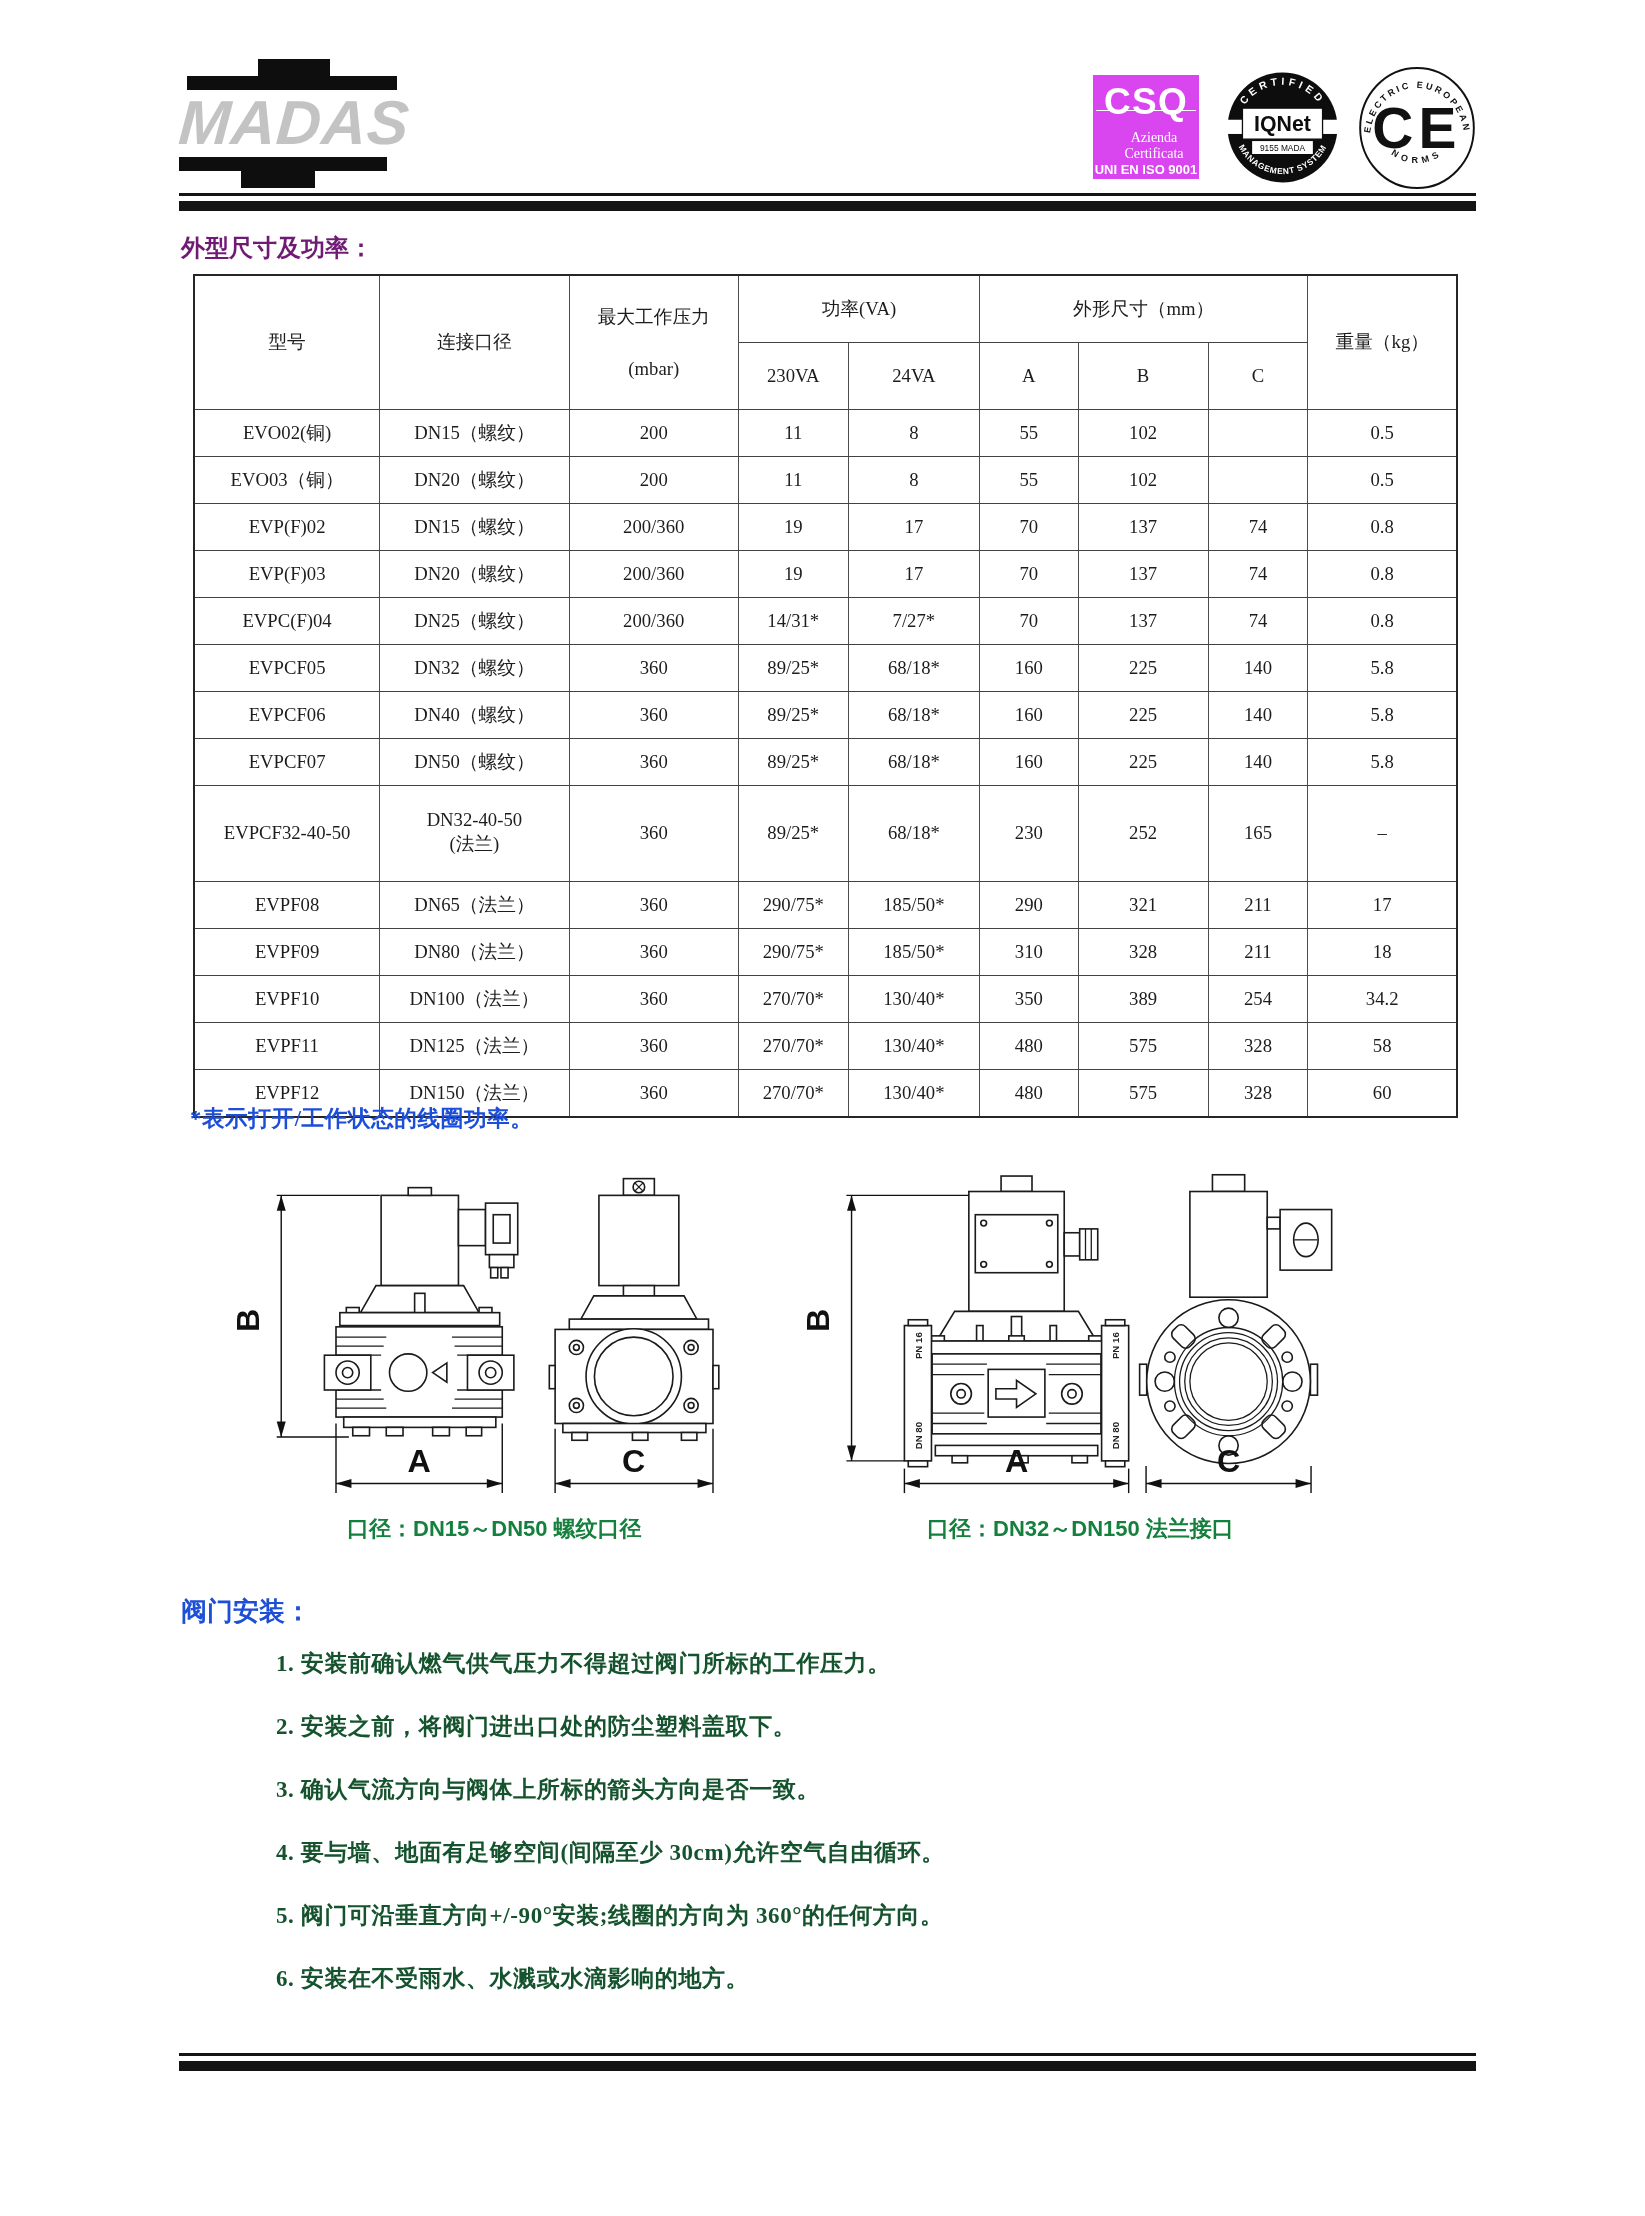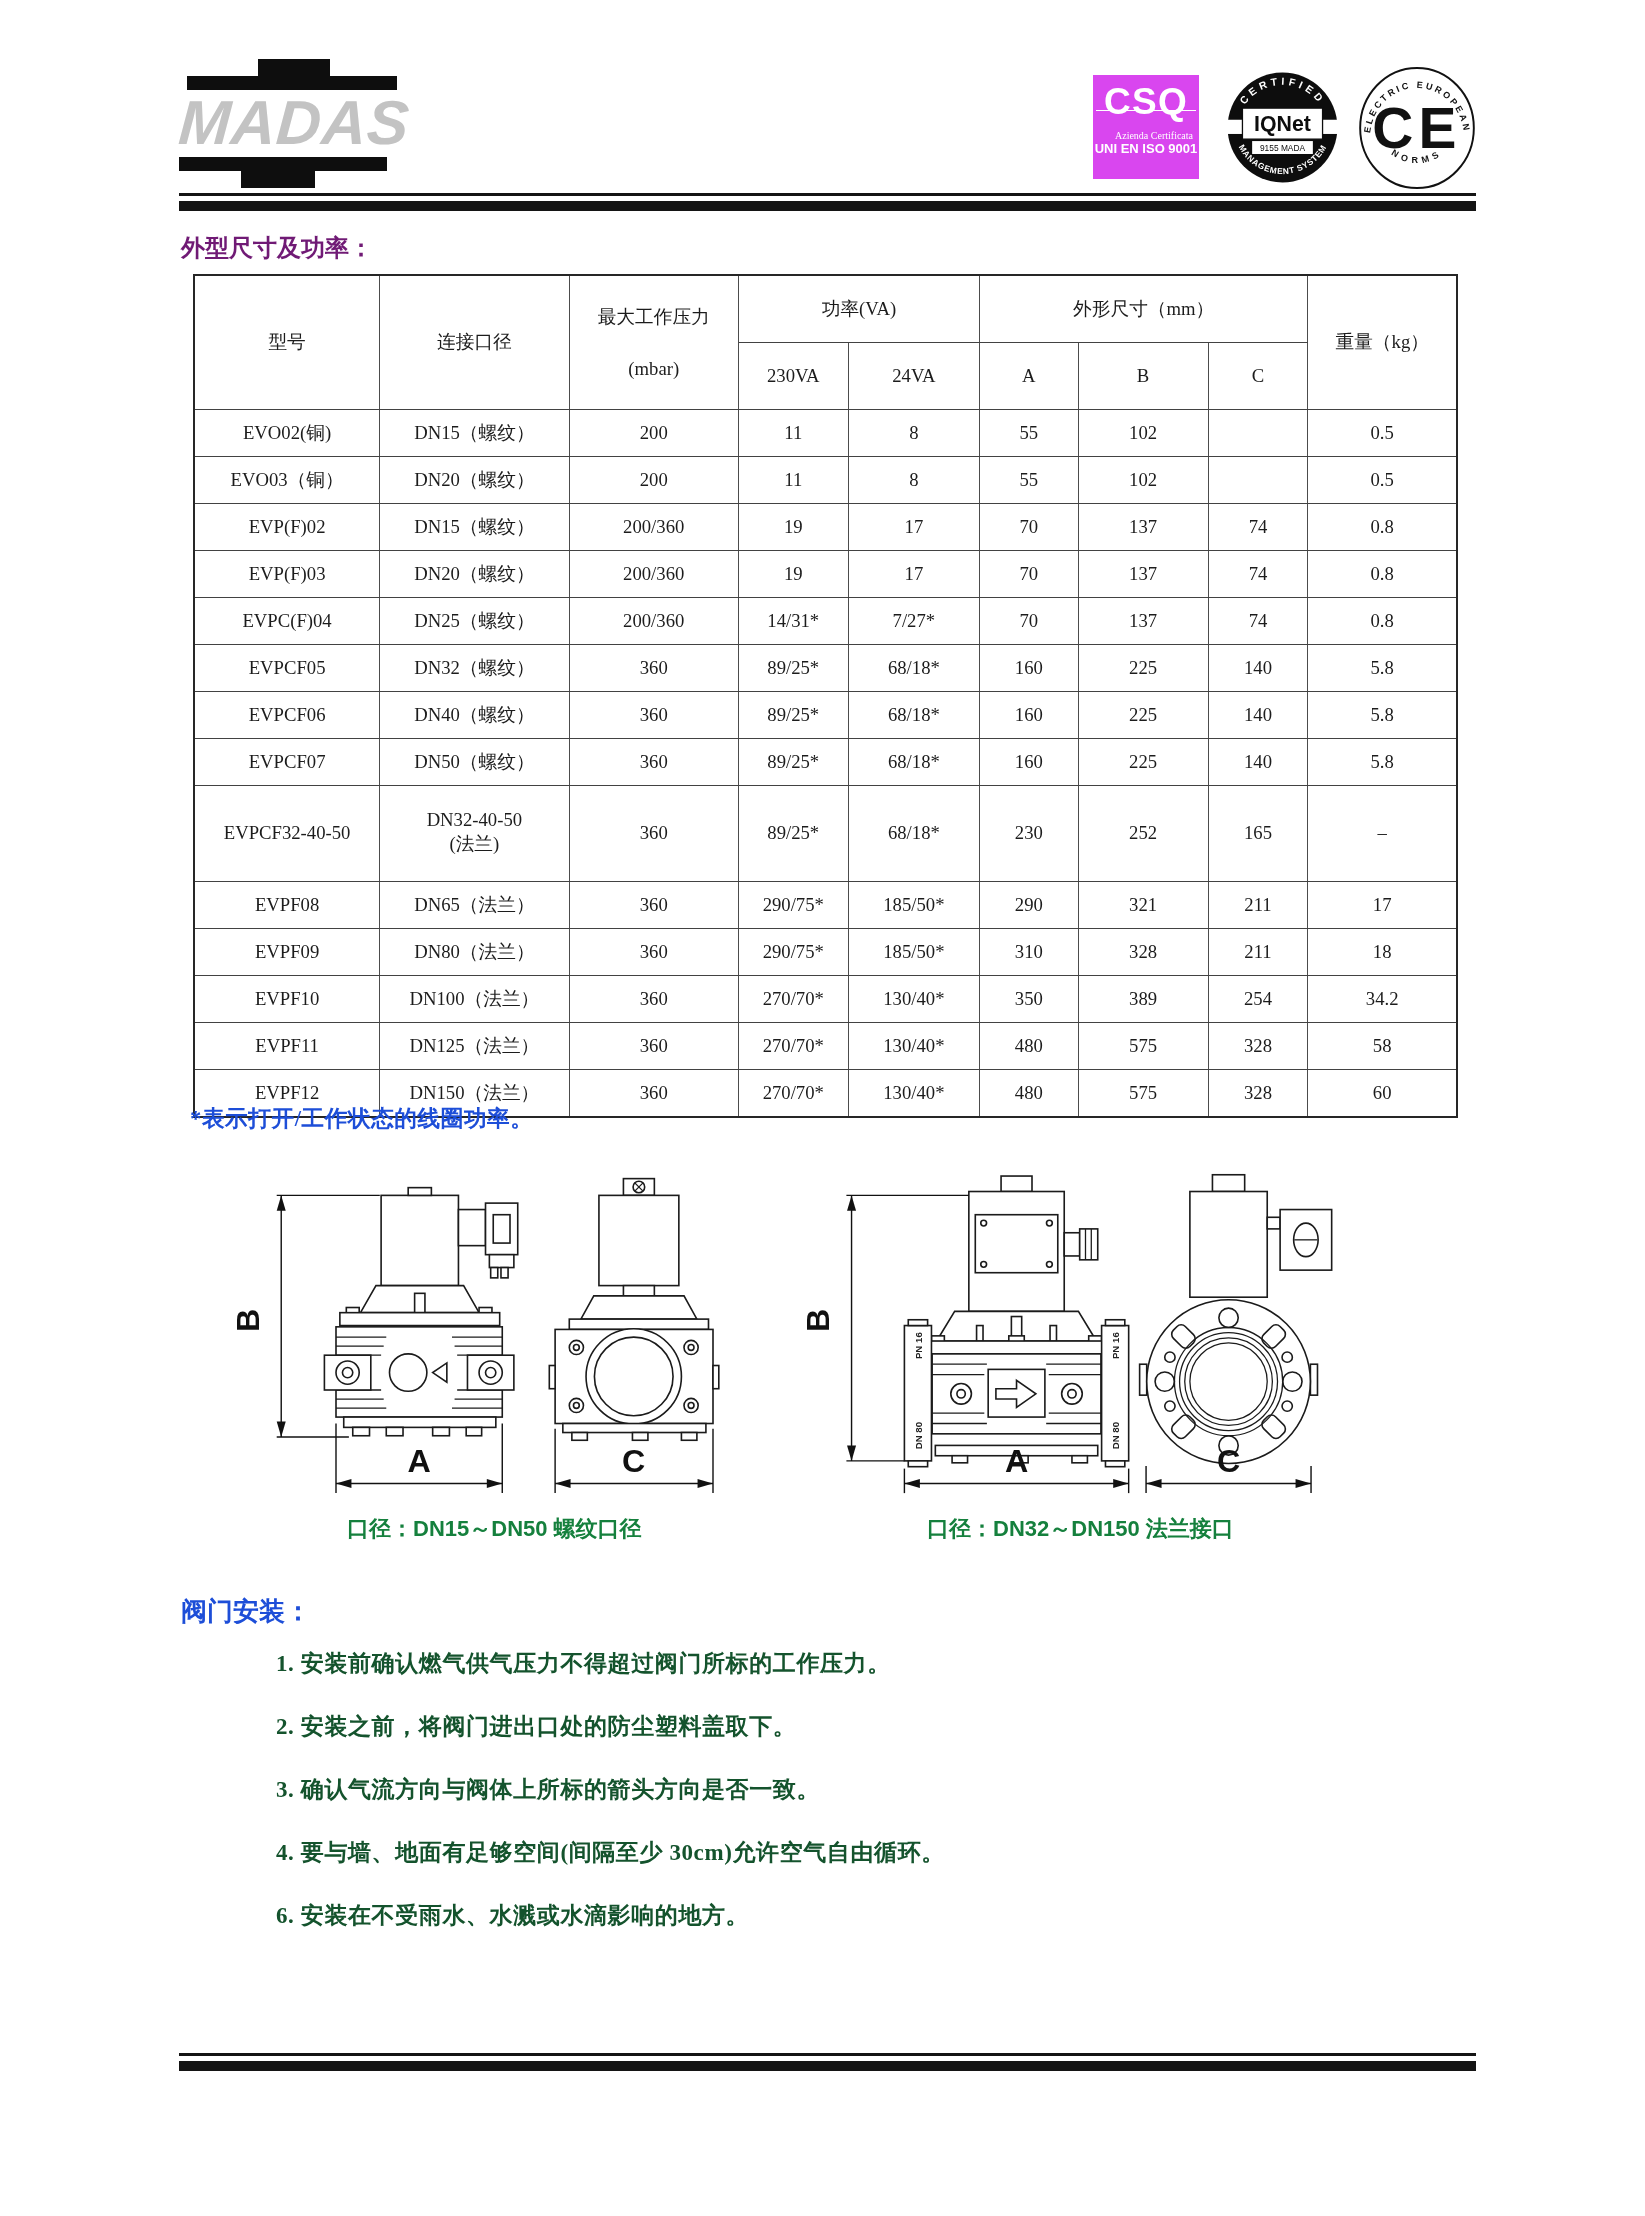--- a/index.html
+++ b/index.html
@@ -15,21 +15,21 @@
   .mbar-bs{left:62px;top:112px;width:74px;height:17px;}
   .madas-word{position:absolute;left:0;top:28px;width:222px;text-align:center;
       font-family:"Liberation Sans","DejaVu Sans",sans-serif;font-weight:900;font-style:italic;
       font-size:62px;letter-spacing:0.6px;color:#c3c3c3;transform:skewX(-4deg);}
 
   .csq{position:absolute;left:1093px;top:75px;width:106px;height:104px;background:#d946ef;
        color:#fff;text-align:center;}
   .csq-word{font-family:"Liberation Sans",sans-serif;font-weight:900;font-size:37px;
             letter-spacing:1.3px;margin-top:6.4px;}
   .csq-line{position:absolute;left:3.2px;right:3.2px;top:35px;height:1.3px;background:#fff;}
-  .csq-sub1{font-size:10px;margin-top:6.4px;font-family:"Liberation Serif",serif;margin-left:16px;}
+  .csq-sub1{font-size:14px;margin-top:6.4px;font-family:"Liberation Serif",serif;margin-left:16px;}
   .csq-sub2{font-family:"Liberation Sans",sans-serif;font-weight:700;font-size:13px;text-align:center;}
 
   .iqnet{position:absolute;left:1225px;top:70px;}
   .ce{position:absolute;left:1355px;top:64px;}
 
   
   .rule{position:absolute;left:179px;width:1297px;background:#141414;}
   .rule-thin{height:3.2px;}
   .rule-thick{height:10.3px;}
   .rule-top-thin{top:193px;}
@@ -529,20 +529,21 @@
 
   <div class="caption caption-left">口径：DN15～DN50 螺纹口径</div>
   <div class="caption caption-right">口径：DN32～DN150 法兰接口</div>
 
   <h2 class="sec2-title">阀门安装：</h2>
   <div class="install-list">
       <div class="install-item">1. 安装前确认燃气供气压力不得超过阀门所标的工作压力。</div>
       <div class="install-item">2. 安装之前，将阀门进出口处的防尘塑料盖取下。</div>
       <div class="install-item">3. 确认气流方向与阀体上所标的箭头方向是否一致。</div>
       <div class="install-item">4. 要与墙、地面有足够空间(间隔至少 30cm)允许空气自由循环。</div>
+      <div class="install-item">5. 阀门可沿垂直方向+/-90°安装;线圈的方向为 360°的任何方向。</div>
       <div class="install-item">6. 安装在不受雨水、水溅或水滴影响的地方。</div>
     </div>
 
   <div class="rule rule-thin rule-bot-thin"></div>
   <div class="rule rule-thick rule-bot-thick"></div>
 
 </div>
 
 
 </body></html>

